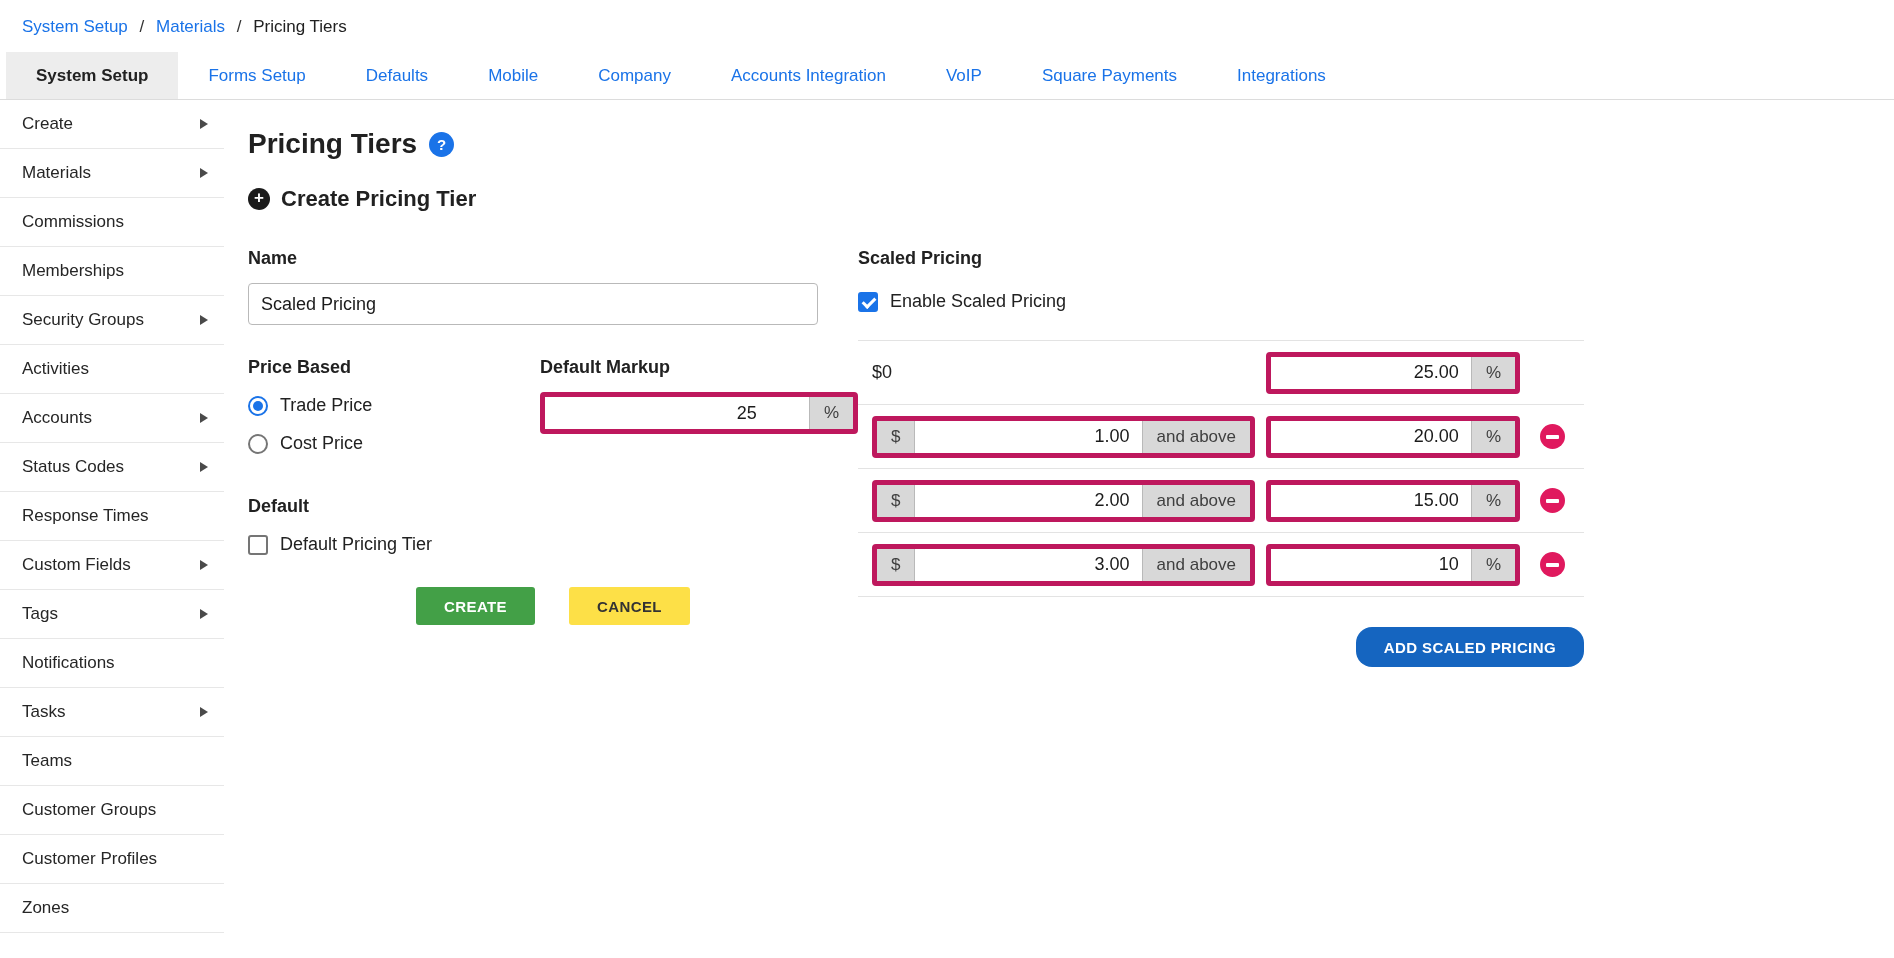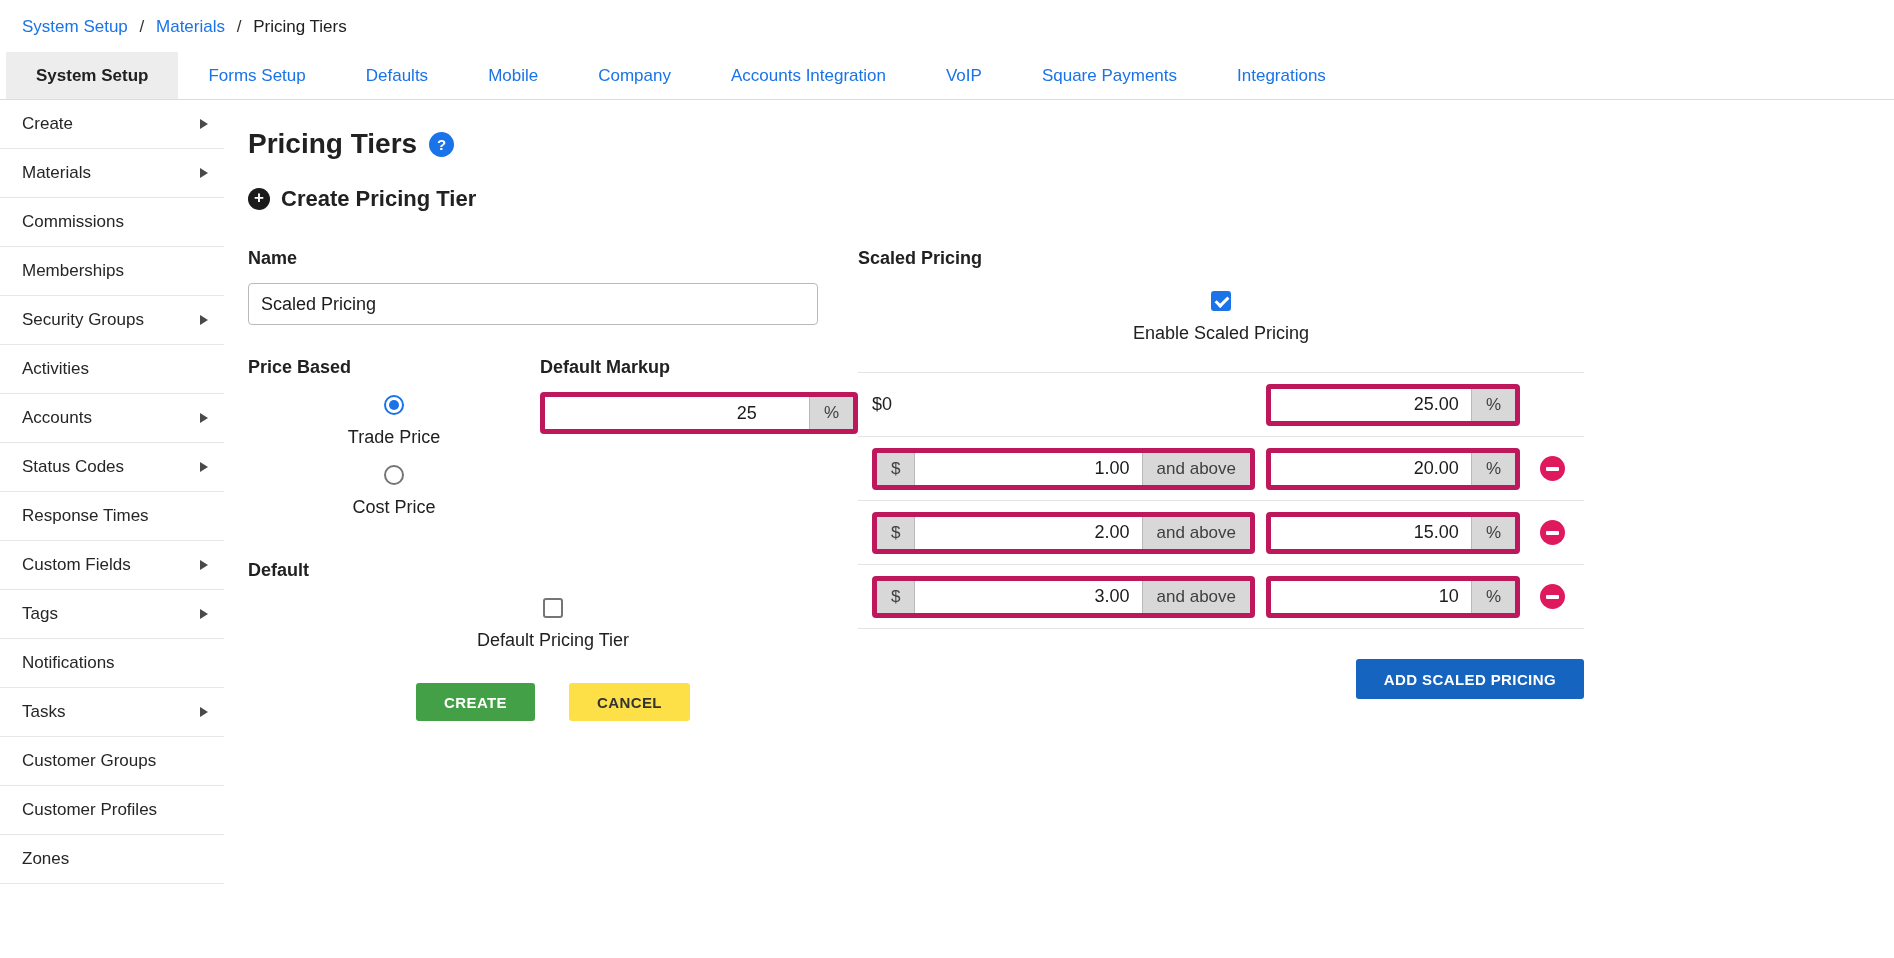--- a/index.html
+++ b/index.html
@@ -44,21 +44,21 @@
 
   .field-label { font-weight: bold; font-size: 18px; color: #212121; }
 
   .text-input { width: 570px; height: 42px; border: 1px solid #b9b9b9; border-radius: 4px;
     padding: 0 12px; font-size: 18px; font-family: inherit; color: #1b1b1b; margin-top: 14px; outline: none; }
 
   .pb-row { display: flex; margin-top: 32px; }
   .pb-col1 { width: 292px; flex: none; }
   .pb-col2 { flex: 1; }
 
-  .option-row { display: flex; align-items: center; gap: 12px; font-size: 18px; color: #212121; margin-top: 17px; cursor: pointer; flex-direction: column; }
+  .option-row { display: flex; align-items: center; gap: 12px; font-size: 18px; color: #212121; margin-top: 17px; cursor: pointer; }
   .radio { width: 20px; height: 20px; border: 2px solid #757575; border-radius: 50%; background: #fff; position: relative; flex: none; }
   .radio.on { border-color: #1a73e8; }
   .radio.on::after { content: ""; position: absolute; left: 3px; top: 3px; width: 10px; height: 10px; border-radius: 50%; background: #1a73e8; }
   .checkbox { width: 20px; height: 20px; border: 2px solid #757575; border-radius: 3px; background: #fff; position: relative; flex: none; }
   .checkbox.on { background: #1a73e8; border-color: #1a73e8; }
   .checkbox.on::after { content: ""; position: absolute; left: 5px; top: 1px; width: 5px; height: 10px;
     border: solid #fff; border-width: 0 3px 3px 0; transform: rotate(45deg); }
 
   .input-group { display: inline-flex; align-items: stretch; height: 42px; border: 5px solid #be185d;
     border-radius: 4px; overflow: hidden; background: #fff; }
@@ -69,21 +69,21 @@
   .suffix { border-left: 1px solid #b9b9b9; }
 
   .markup-group-left { width: 318px; margin-top: 14px; gap: 40px; }
   .default-label { margin-top: 42px; }
 
   .btn-row { display: flex; gap: 34px; margin-top: 32px; justify-content: center; }
   .btn { display: inline-flex; align-items: center; justify-content: center; font-size: 15px; font-weight: bold;
     border: none; border-radius: 3px; padding: 0 28px; height: 38px; cursor: pointer; font-family: inherit; letter-spacing: 0.4px; }
   .btn-green { background: #43a047; color: #fff; }
   .btn-gray { background: #fde047; color: #333; }
-  .btn-blue { background: #1565c0; color: #fff; height: 40px; }
+  .btn-blue { background: #1565c0; color: #fff; height: 40px; border-radius: 16px; }
 
   .enable-row { margin-top: 22px; }
   .sp-table { margin-top: 28px; border-top: 1px solid #e3e3e3; }
   .sp-row { display: flex; align-items: center; height: 64px; border-bottom: 1px solid #e3e3e3; padding-left: 14px; }
   .threshold-group { width: 383px; flex: none; }
   .markup-group { width: 254px; flex: none; margin-left: auto; }
   .minus-slot { width: 64px; flex: none; display: flex; align-items: center; justify-content: center; }
   .zero-label { font-size: 18px; color: #212121; }
   .minus-icon { width: 25px; height: 25px; border-radius: 50%; background: #e0195e; position: relative; cursor: pointer; display: block; }
   .minus-icon::after { content: ""; position: absolute; left: 6px; top: 10.5px; width: 13px; height: 4px; background: #fff; border-radius: 1px; }
@@ -161,20 +161,24 @@
     </div>
     <div class="side-item">
       <span>Notifications</span>
 
     </div>
     <div class="side-item">
       <span>Tasks</span>
       <span class="tri"></span>
     </div>
     <div class="side-item">
+      <span>Teams</span>
+
+    </div>
+    <div class="side-item">
       <span>Customer Groups</span>
 
     </div>
     <div class="side-item">
       <span>Customer Profiles</span>
 
     </div>
     <div class="side-item">
       <span>Zones</span>
 

